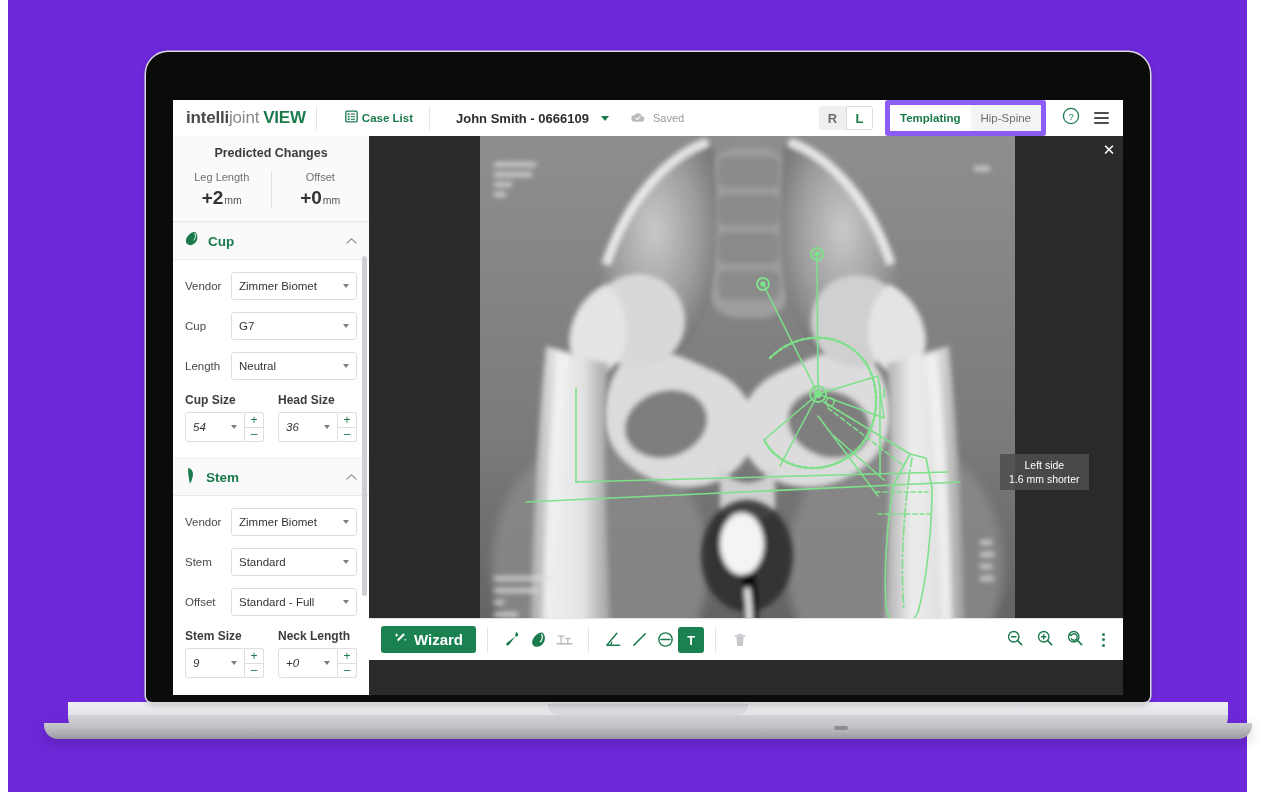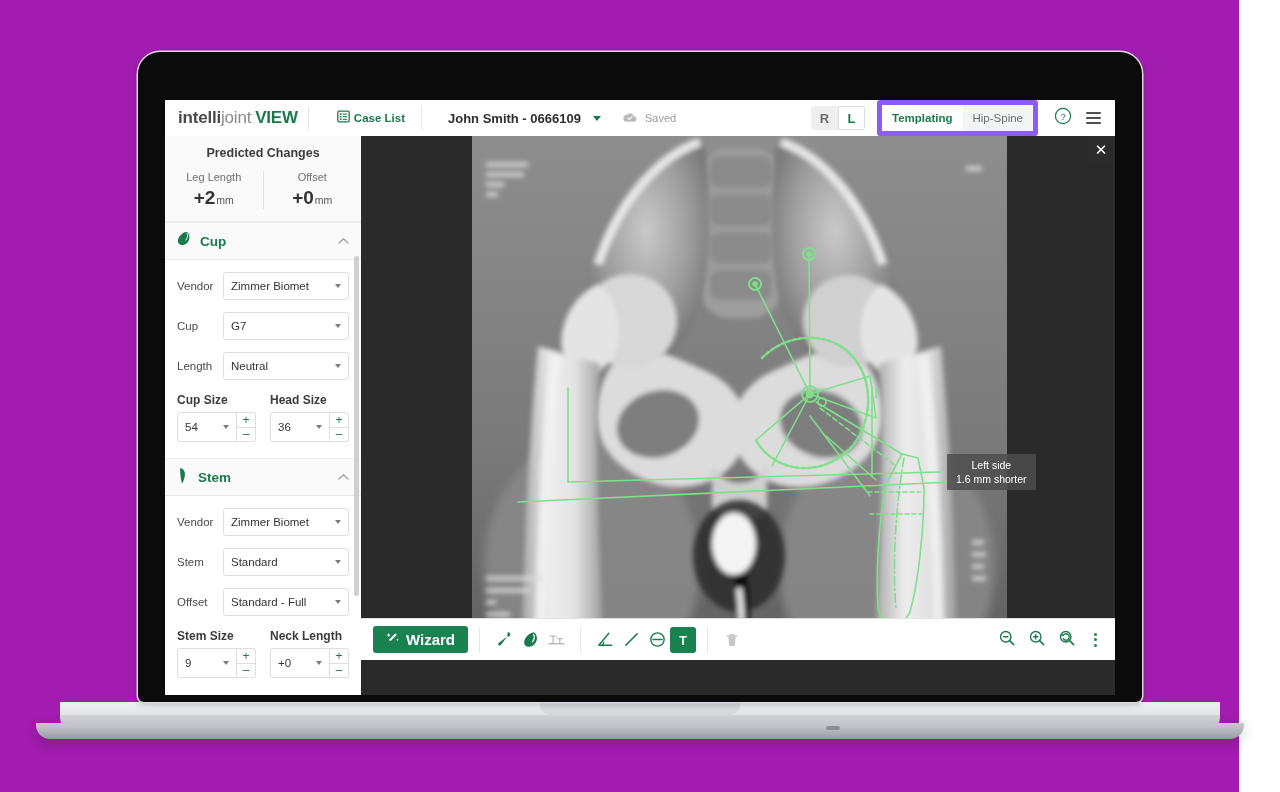--- a/index.html
+++ b/index.html
@@ -2,21 +2,21 @@
 <html><head>
 <meta charset="utf-8">
 <style>
   html, body {
     margin: 0; padding: 0;
     width: 1280px; height: 792px;
     background: #ffffff;
     font-family: "Liberation Sans", sans-serif;
     overflow: hidden;
   }
-  #stage { position: relative; width: 1239px; height: 792px; background:#a21caf; }
+  #stage { position: relative; width: 1239px; height: 792px; background:#6d28d9;margin-left:8px; }
 
   
   .laptop-lid {
     position: absolute; left: 138px; top: 52px;
     width: 1004px; height: 650px;
     background: #0b0b0c;
     border-radius: 22px 22px 6px 6px;
     box-shadow: 0 0 0 1.5px #d9dade, 0 2px 6px rgba(0,0,0,.25);
   }
   .laptop-base {
@@ -120,21 +120,21 @@
     flex:1; height:26px; border:1px solid #dcdee0; border-radius:3px;
     display:flex; align-items:center; padding:0 7px; font-size:11.5px; color:#333;
     background:#fff; cursor:pointer;
   }
   .sel .caret { margin-left:auto; width:0;height:0;border-left:3.5px solid transparent;border-right:3.5px solid transparent;border-top:4.5px solid #7c7c7c;}
 
   .sizes { display:flex; padding:0 12px; margin-top:13px; gap:14px; }
   .sizebox { flex:1; }
   .sizebox .slbl { font-size:12px; font-weight:700; color:#3c3c3c; }
   .stepper { display:flex; margin-top:5px; }
-  .stepper .sel { border-radius:3px 0 0 3px; height:28px; }
+  .stepper .sel { border-radius:3px 0 0 3px; height:28px;font-style:italic; }
   .spin { width:19px; display:flex; flex-direction:column; }
   .spin div {
     flex:1; border:1px solid #dcdee0; border-left:none; display:flex;
     align-items:center; justify-content:center; font-size:12px; color:#1a7a4c;
     background:#fff; cursor:pointer; line-height:1;
   }
   .spin .up { border-radius:0 3px 0 0; }
   .spin .dn { border-top:none; border-radius:0 0 3px 0; }
 
   .sb-track { position:absolute; right:2px; top:120px; width:5px; height:430px; }
@@ -143,21 +143,21 @@
   
   .viewer { position:absolute; left:196px; top:36px; width:754px; height:559px; background:#2a2a2a; overflow:hidden;}
   .xray-wrap { position:absolute; left:111px; top:0; width:535px; height:518px; overflow:hidden; background:#000; }
   .xray { position:absolute; inset:0; }
   .closebtn {
     position:absolute; right:0; top:0; width:28px; height:28px;
     background:#2b2b2b; color:#fff; display:flex; align-items:center; justify-content:center;
     font-size:15px; cursor:pointer; z-index:12;
   }
   .tooltip {
-    position:absolute; left:586px; top:318px; background:rgba(78,78,78,.85);
+    position:absolute; left:631px; top:318px; background:rgba(78,78,78,.85);
     color:#fff; padding:4px 9px; text-align:center; font-size:10.5px; line-height:1.35; z-index:11;
   }
 
   
   .toolbar {
     position:absolute; left:196px; top:518px; width:754px; height:41px;
     background:#fff; border-top:1px solid #e2e3e5;
     display:flex; align-items:center;
   }
   .wizard {

